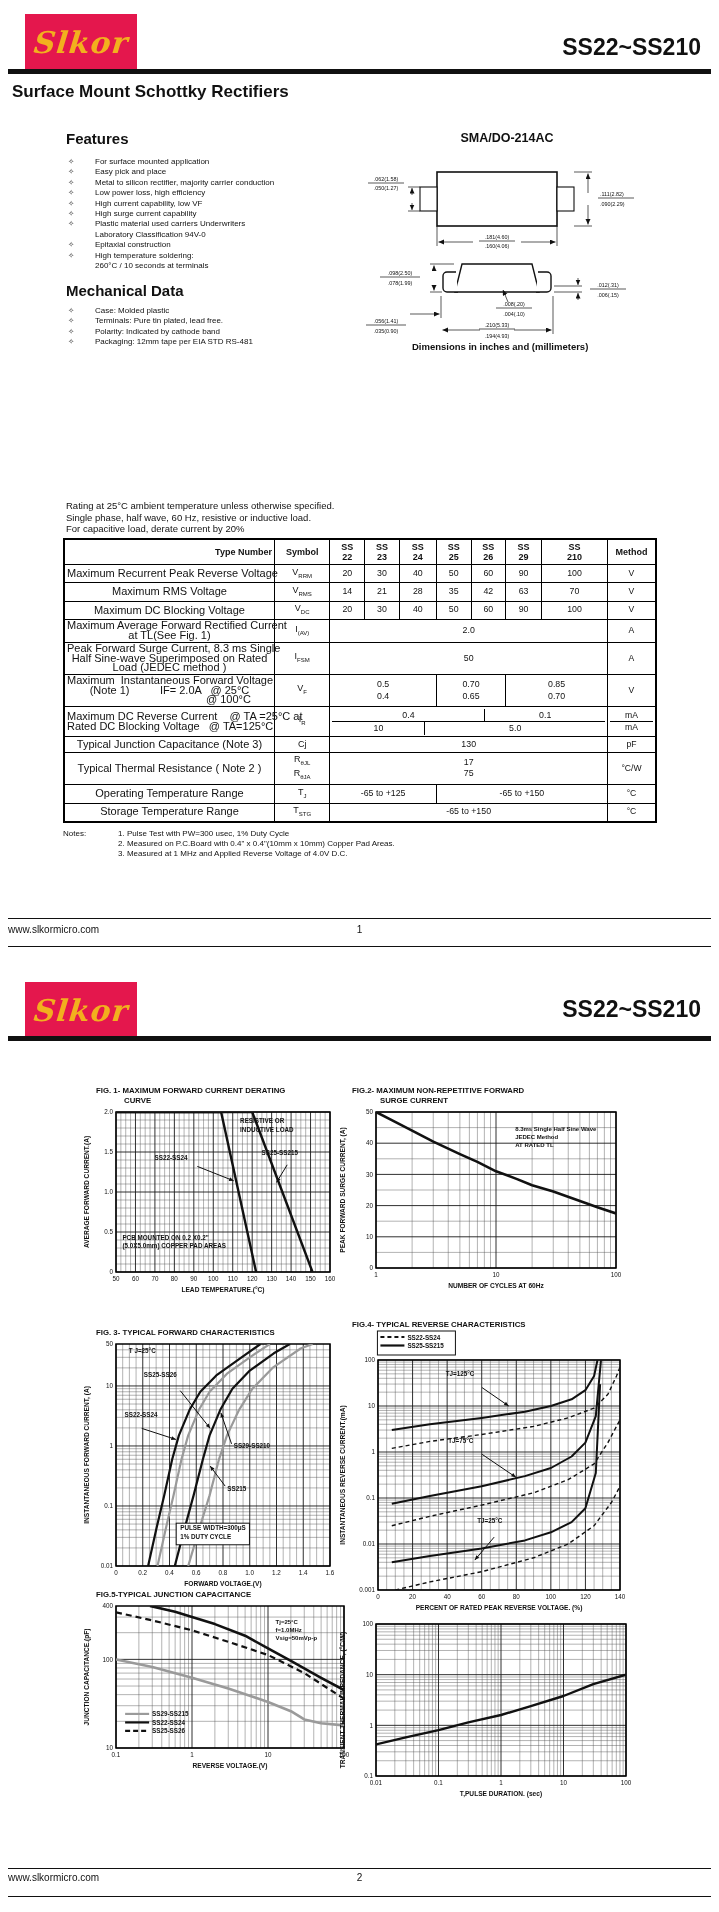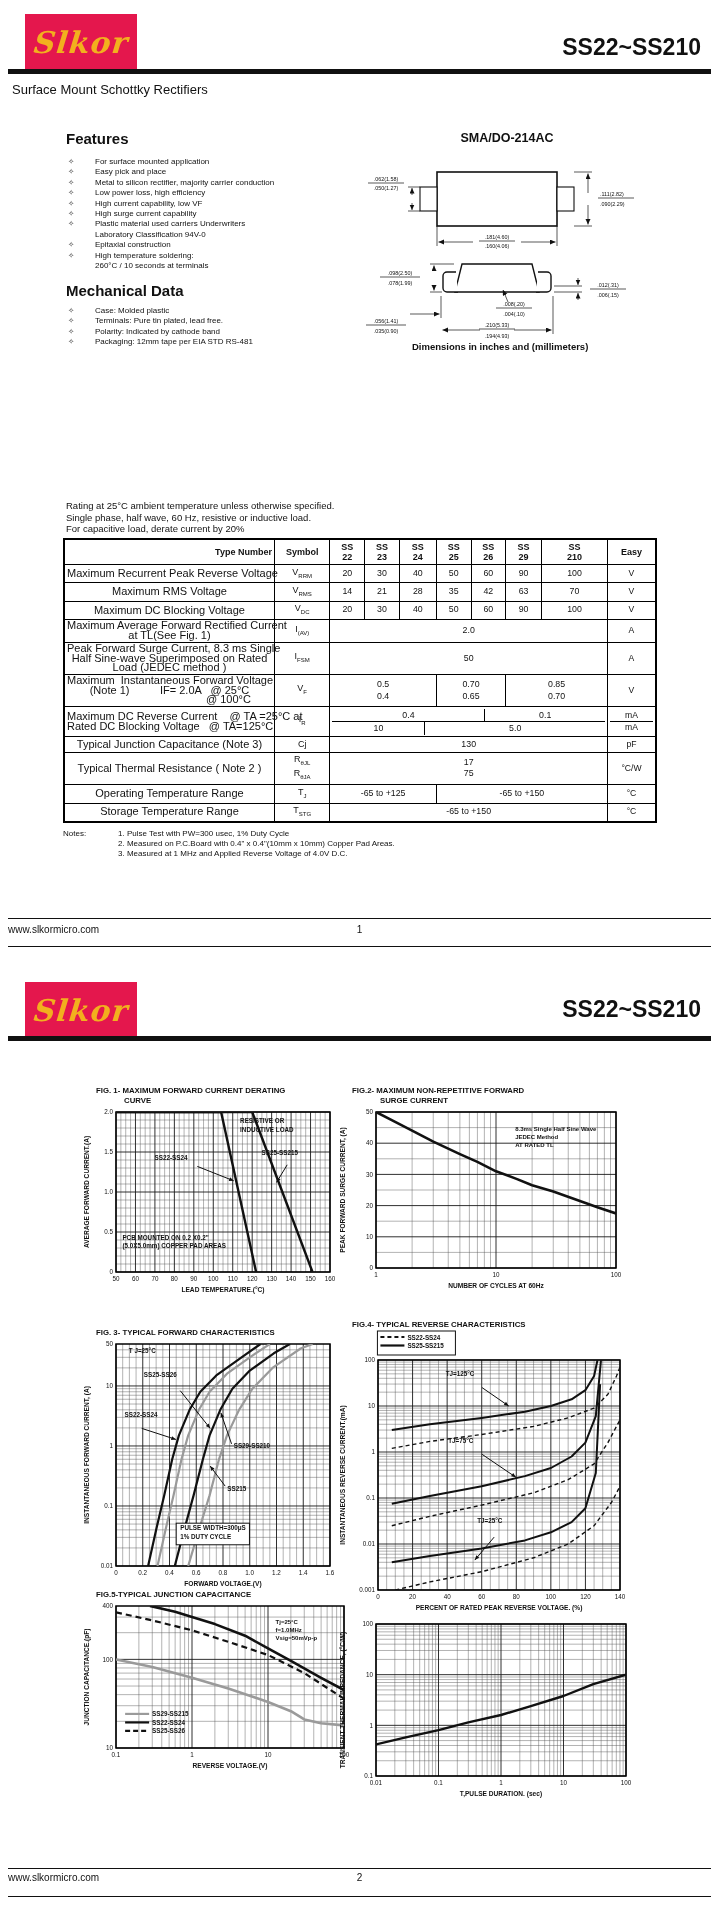--- a/index.html
+++ b/index.html
@@ -8,21 +8,21 @@
   .page{position:absolute;left:0;width:719px;}
   #p1{top:0;height:962px;}
   #p2{top:962px;height:950px;}
   .logo{position:absolute;left:25px;top:14px;width:112px;height:56px;
         display:flex;align-items:center;justify-content:center;}
   .logo-text{font-family:"DejaVu Serif",serif;font-style:italic;font-weight:bold;
              font-size:30px;transform:skewX(-6deg);letter-spacing:1px;}
   .prod{position:absolute;right:18px;top:34px;font-size:23px;font-weight:bold;}
   .rule{position:absolute;left:8px;width:703px;top:69px;height:5px;background:#111;}
   #p2 .rule{top:74px;}
-  .h1{position:absolute;left:12px;top:82px;font-size:13px;font-weight:normal;}
+  .h1{position:absolute;left:12px;top:82px;font-size:17px;font-weight:bold;}
   .h2{position:absolute;left:66px;font-size:15px;font-weight:bold;}
   .feat-h{top:130px;}
   .mech-h{top:282px;}
   .rat-h{top:478px;}
   .list{position:absolute;left:68px;width:275px;}
   #features-list{top:157px;}
   #mech-list{top:306px;}
   .li{display:flex;font-size:8px;line-height:10.4px;}
   .bul{width:27px;flex:0 0 27px;font-size:7.5px;}
   .pkg-h{position:absolute;left:342px;width:330px;top:131px;text-align:center;
@@ -256,21 +256,21 @@
               <div>26</div>
             </th>
             <th>
               <div>SS</div>
               <div>29</div>
             </th>
             <th>
               <div>SS</div>
               <div>210</div>
             </th>
-            <th>Easy</th>
+            <th>Method</th>
           </tr>
         </thead>
         <tbody>
           <tr>
             <td class="lbl"><div>Maximum Recurrent Peak Reverse Voltage</div></td>
             <td class="sym">
               <div><span>V</span><sub>RRM</sub></div>
             </td>
             <td class="val">20</td>
             <td class="val">30</td>

